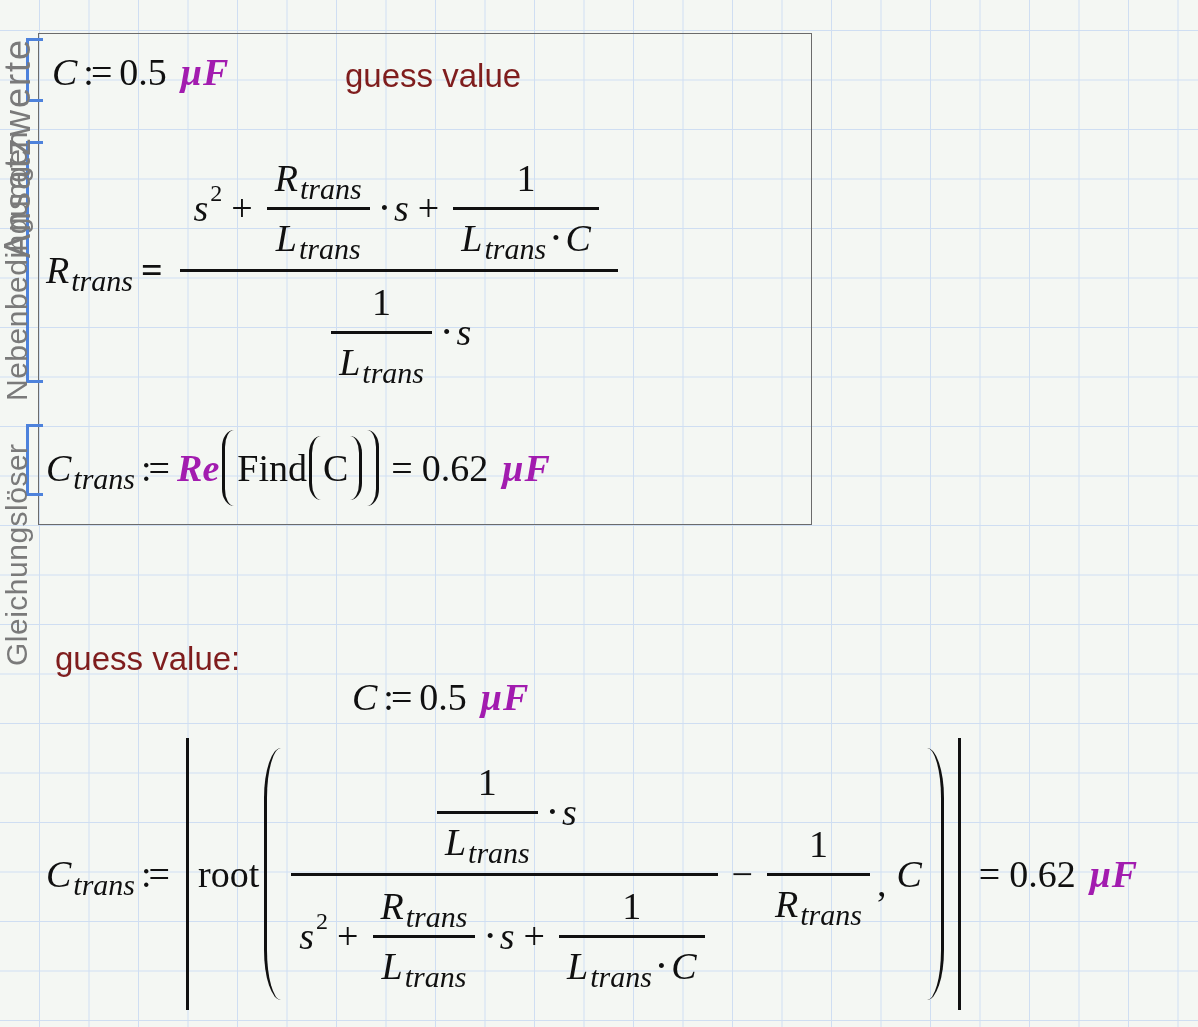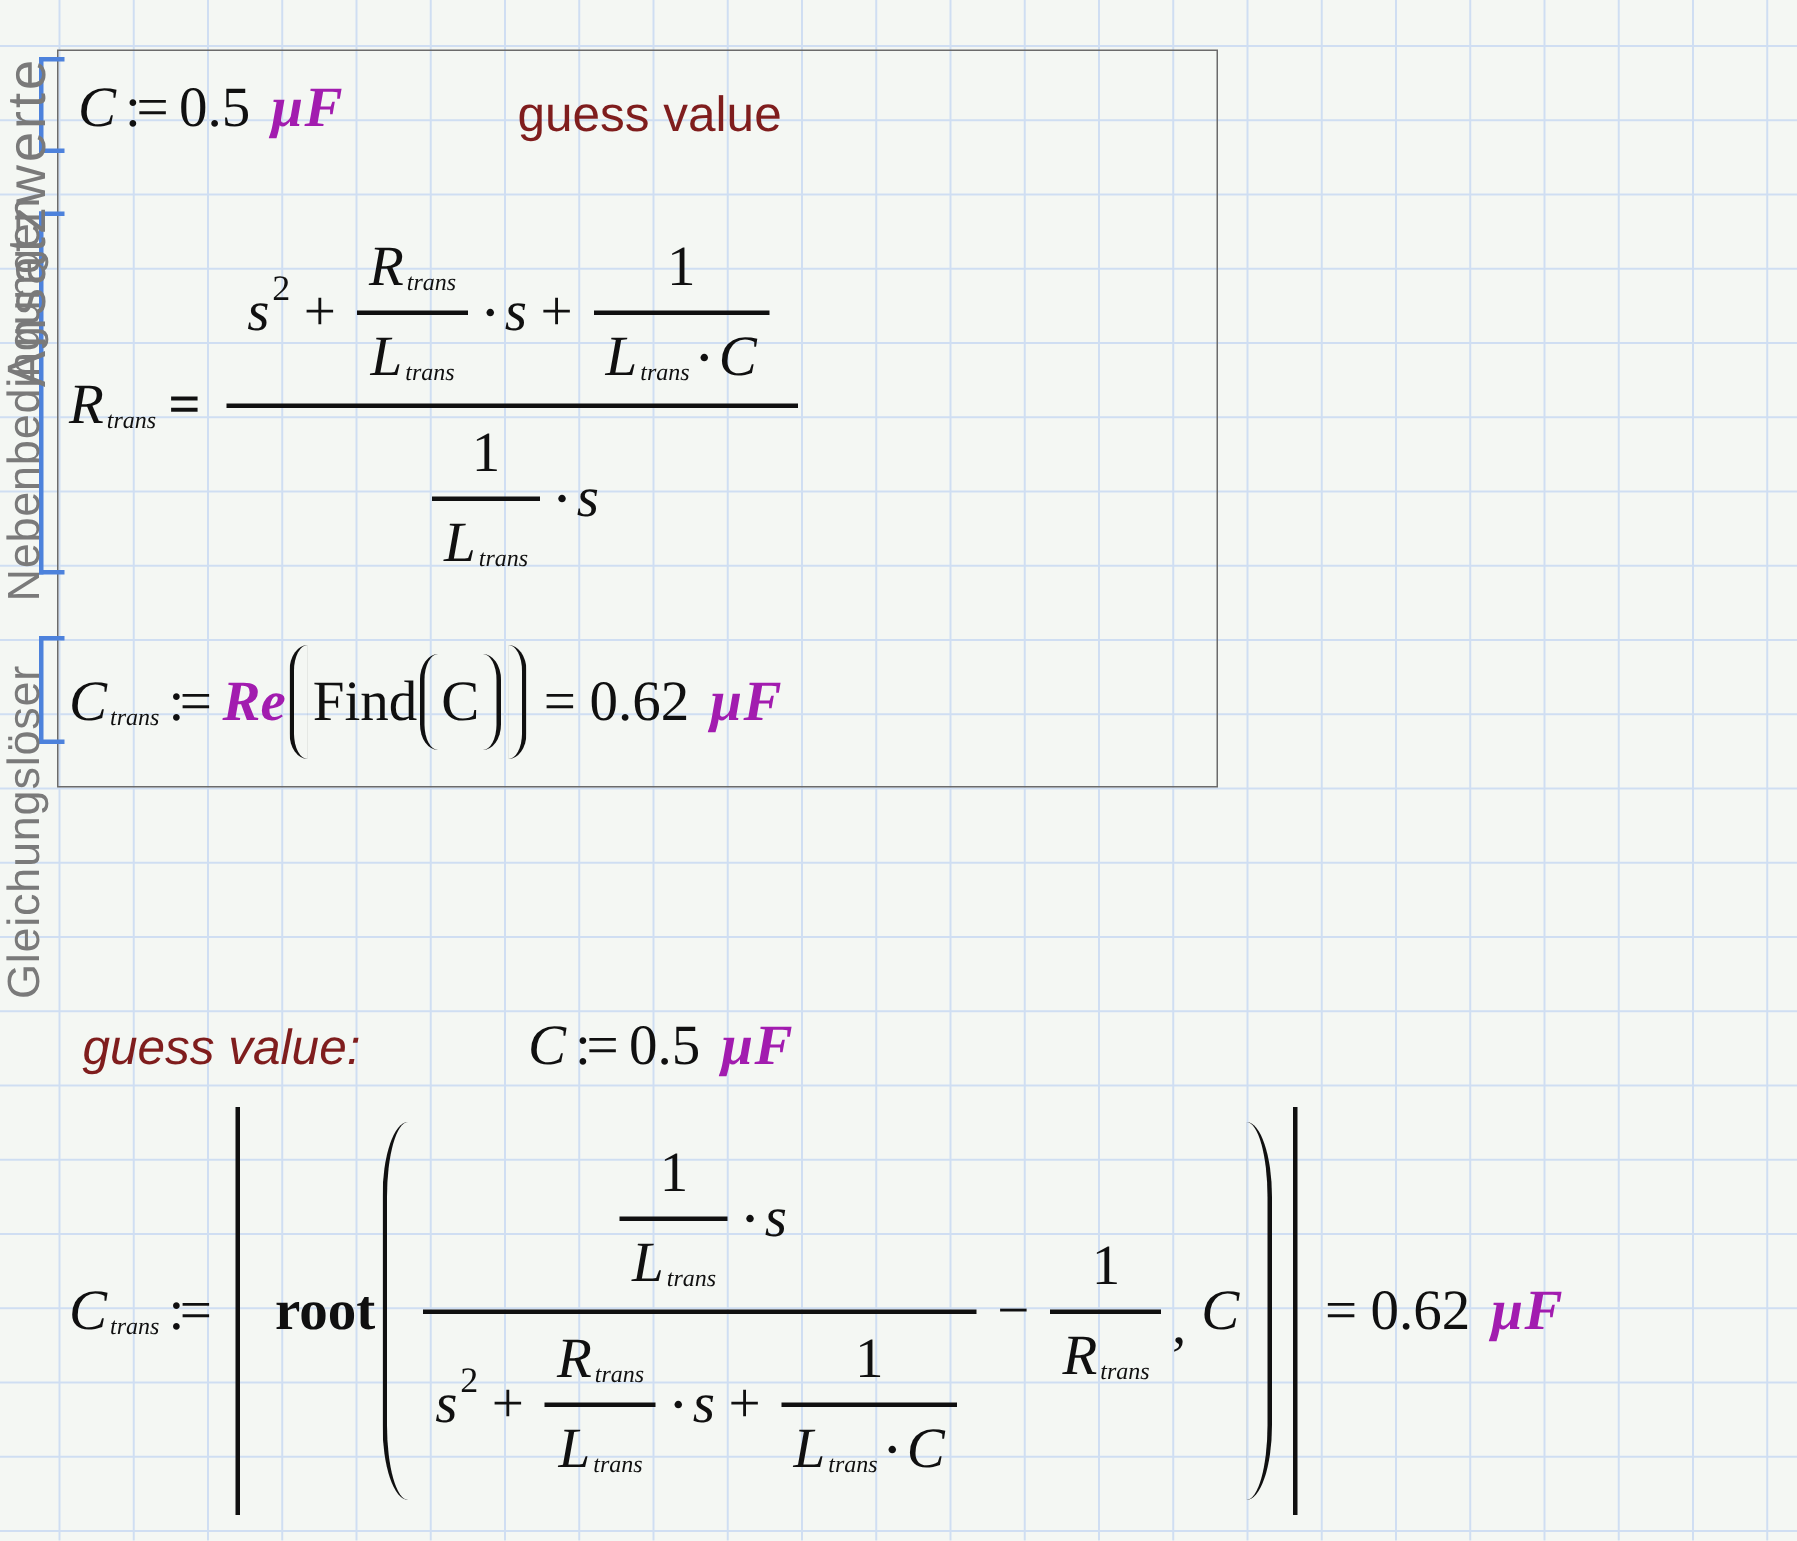--- a/index.html
+++ b/index.html
@@ -12,30 +12,30 @@
     background-size:49.5px 49.5px;
     background-position:39px 30px;
     font-family:"Liberation Sans",sans-serif;
   }
   .abs{position:absolute;}
   
   .m{font-family:"Liberation Serif","DejaVu Serif",serif;font-size:38px;color:#101010;}
   .row{display:flex;align-items:center;}
   .it{font-style:italic;}
   .rm{font-style:normal;}
-  .sb{font-size:16px;font-style:italic;position:relative;top:11px;margin-left:2px;}
+  .sb{font-size:30px;font-style:italic;position:relative;top:11px;margin-left:2px;}
   .sp{font-size:24px;position:relative;top:-15px;margin-left:2px;}
   .assign{letter-spacing:-3px;margin:0 10px 0 6px;}
   .op{margin:0 9px;}
   .beq{font-weight:700;margin:0 12px 0 8px;}
   .dot{font-size:21px;margin:0 6px;}
   .comma{margin:0 10px 0 2px;position:relative;top:9px;}
   .navy{color:#a21caf;font-weight:700;font-style:italic;}
   .unit{margin-left:14px;letter-spacing:1px;}
-  .fnb{font-weight:700;font-style:normal;margin-left:14px;}
+  .fnb{font-weight:400;font-style:normal;}
   .fnr{font-style:normal;}
   
   .frac{display:inline-flex;flex-direction:column;align-items:stretch;margin:0 5px;vertical-align:middle;}
   .fnum,.fden{display:flex;align-items:center;justify-content:center;padding:2px 8px;}
   .fnum{border-bottom:3px solid #101010;padding-bottom:7px;}
   .fden{padding-top:6px;}
   .wide>.fnum{padding-left:14px;padding-right:14px;}
   
   .absbar{width:3px;background:#101010;align-self:stretch;margin:2px 9px;}
   .lparen,.rparen{width:14px;align-self:stretch;margin:12px 5px;}
@@ -137,21 +137,21 @@
   <span class="fnr">Find</span>
   <span class="mparen-l pin"></span>
   <span class="rm">C</span>
   <span class="mparen-r pin"></span>
   <span class="mparen-r pout"></span>
   <span class="op">=</span>
   <span class="rm">0.62</span>
   <span class="navy unit">μF</span>
 </div>
 
-<div class="abs sans-label" style="left:55px;top:679px;font-style:italic;">guess value:</div>
+<div class="abs sans-label" style="left:55px;top:640px;">guess value:</div>
 <div class="abs m row" style="left:352px;top:675px;">
   <span class="it">C</span>
   <span class="assign">:=</span>
   <span class="rm">0.5</span>
   <span class="navy unit">μF</span>
 </div>
 
 <div class="abs m row" style="left:46px;top:736px;height:276px;">
   <span class="it">C</span>
     <span class="sb">trans</span>

